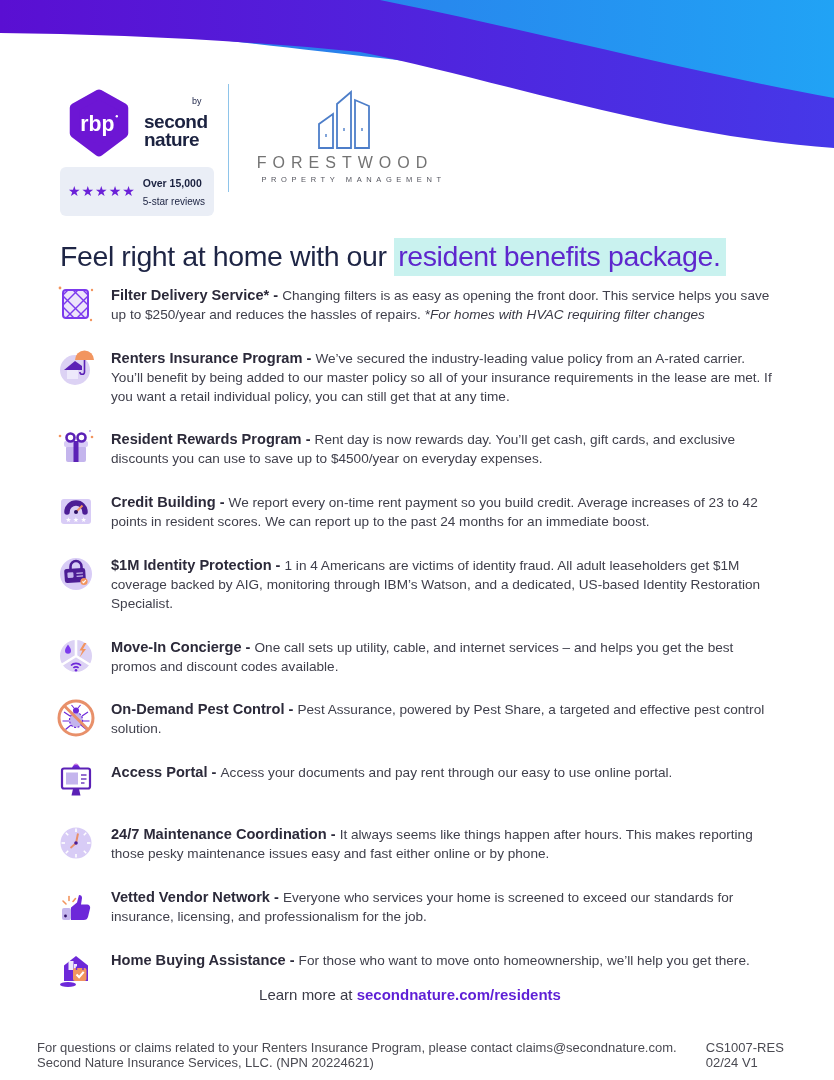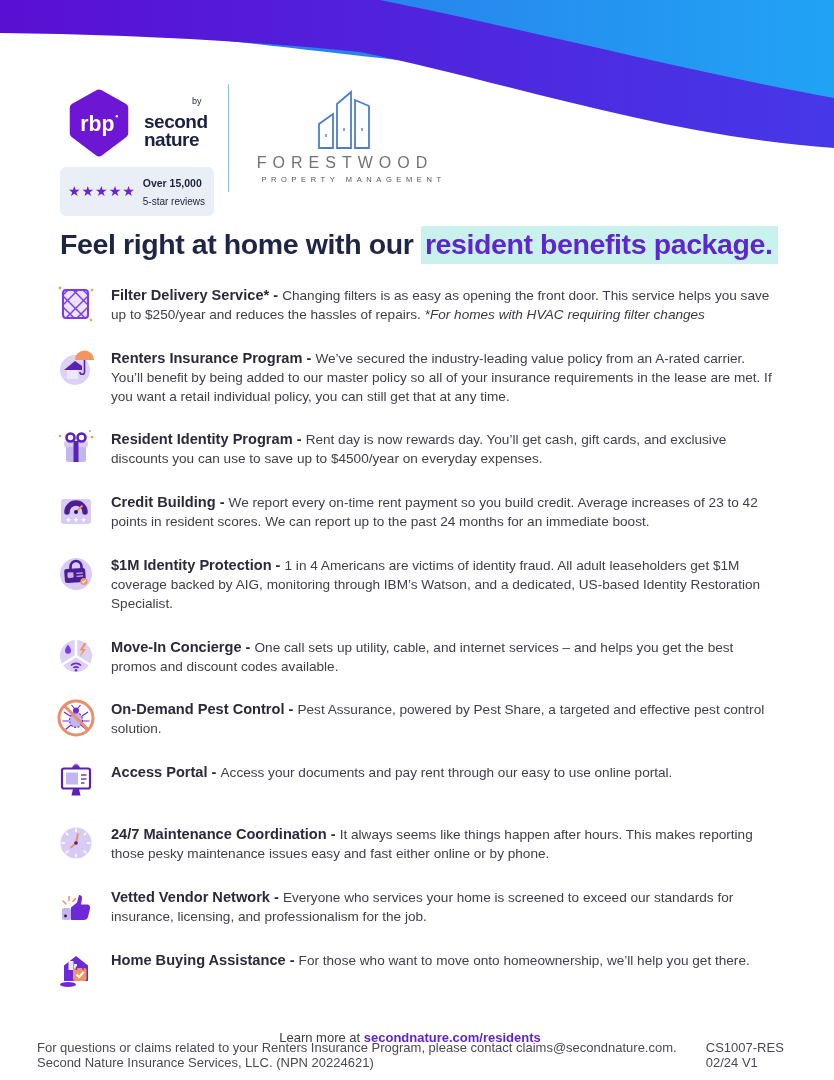--- a/index.html
+++ b/index.html
@@ -21,31 +21,31 @@
   .reviews-badge{margin-top:5px;background:#eaeef6;border-radius:6px;padding:6px 8px;display:flex;align-items:center;width:138px;}
   .stars{color:#6b21d8;font-size:14px;letter-spacing:1px;white-space:nowrap;}
   .reviews-text{margin-left:7px;color:#1b2240;line-height:1.15;}
   .reviews-text .l1{font-size:10.5px;font-weight:bold;}
   .reviews-text .l2{font-size:10px;}
   .v-divider{width:0;border-left:1.5px solid #8ec4ea;height:108px;margin:0 26px 0 16px;}
   .forestwood{display:flex;flex-direction:column;align-items:center;width:180px;}
   .fw-name{margin-top:4px;font-size:16px;letter-spacing:6px;color:#737373;font-weight:500;white-space:nowrap;}
   .fw-sub{margin-top:3px;font-size:7.5px;letter-spacing:4.6px;color:#54555e;white-space:nowrap;padding-left:17px;}
   
-  .title{position:absolute;top:228px;left:60px;width:730px;font-size:28.5px;font-weight:bold;letter-spacing:-0.4px;color:#1e2545;white-space:nowrap;}
+  .title{position:absolute;top:240px;left:60px;width:730px;font-size:28.5px;font-weight:normal;letter-spacing:-0.4px;color:#1e2545;white-space:nowrap;}
   .title .hl{color:#5e27cd;background:#c9f2ef;padding:2px 6px 4px 4px;}
   
   .benefits{position:absolute;top:284px;left:56px;width:724px;display:flex;flex-direction:column;gap:22px;}
   .benefit{display:flex;align-items:flex-start;min-height:40px;}
   .benefit .icon{width:40px;height:40px;flex:0 0 auto;margin-right:15px;}
   .benefit .text{font-size:13.6px;line-height:1.39;color:#40404c;padding-top:1px;}
   .benefit .text b{color:#2c2a3a;font-size:14.6px;}
   .benefit .text em{font-style:italic;color:#3a3a46;}
   
-  .learn-more{position:absolute;top:986px;left:0;width:820px;text-align:center;font-size:13px;color:#3a3a46;margin-top:44px;}
+  .learn-more{position:absolute;top:986px;left:0;width:820px;text-align:center;font-size:15px;color:#3a3a46;}
   .learn-more b{color:#5e1fd6;}
   .footer{position:absolute;top:1040px;left:37px;right:37px;display:flex;justify-content:space-between;font-size:13px;color:#4a4a52;}
   svg{display:block;}
 </style>
 </head>
 <body>
 
 <div class="page">
 
   <div class="wave-wrap">
@@ -146,21 +146,21 @@
       <svg class="icon" viewBox="0 0 40 40">
         <rect x="10" y="18" width="20" height="16" rx="2" fill="#c4b5ed"></rect>
         <rect x="8" y="13" width="24" height="6" rx="2" fill="#d8ccf6"></rect>
         <rect x="17.5" y="13" width="5" height="21" fill="#5b21b6"></rect>
         <circle cx="14.5" cy="9.5" r="4" fill="none" stroke="#5b21b6" stroke-width="2.6"></circle>
         <circle cx="25.5" cy="9.5" r="4" fill="none" stroke="#5b21b6" stroke-width="2.6"></circle>
         <circle cx="4" cy="8" r="1.3" fill="#f2955f"></circle>
           <circle cx="36" cy="9" r="1.3" fill="#f2955f"></circle>
           <circle cx="34" cy="3" r="1" fill="#b49be0"></circle>
       </svg>
-      <div class="text"><b>Resident Identity Program - </b><span>Rent day is now rewards day. You’ll get cash, gift cards, and exclusive discounts you can use to save up to $4500/year on everyday expenses.</span></div>
+      <div class="text"><b>Resident Rewards Program - </b><span>Rent day is now rewards day. You’ll get cash, gift cards, and exclusive discounts you can use to save up to $4500/year on everyday expenses.</span></div>
     </div>
 
     <div class="benefit">
       <svg class="icon" viewBox="0 0 40 40">
         <rect x="5" y="8" width="30" height="25" rx="3" fill="#d8ccf6"></rect>
         <path d="M11 21 A9 9 0 0 1 29 21" fill="none" stroke="#4c1d95" stroke-width="5.5" stroke-linecap="round"></path>
         <line x1="20" y1="21" x2="26.5" y2="14.5" stroke="#f2955f" stroke-width="2"></line>
         <circle cx="20" cy="21" r="2" fill="#2e1065"></circle>
         <text x="20" y="31" text-anchor="middle" font-size="6.5" fill="#ffffff">★ ★ ★</text>
       </svg>

